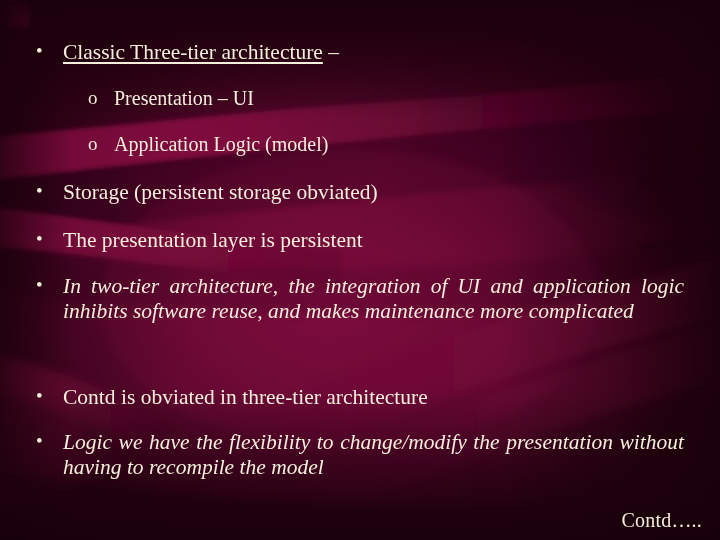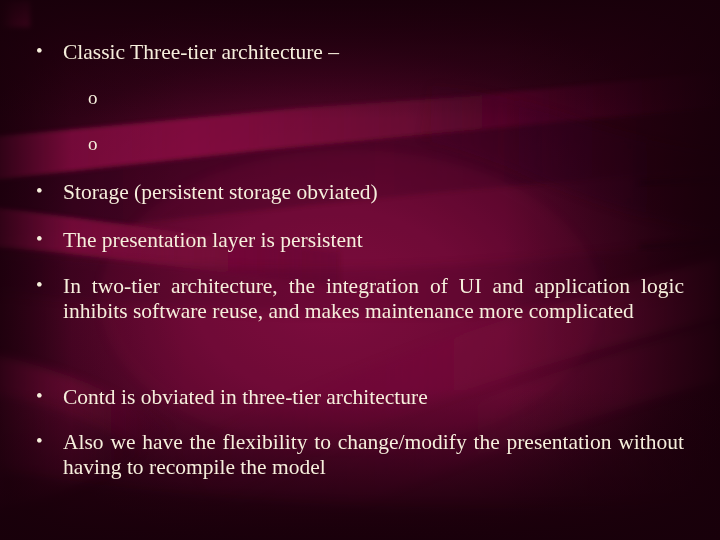--- a/index.html
+++ b/index.html
@@ -70,33 +70,33 @@
   .lvl1 {
     left: 36px;
     font-size: 21.5px;
   }
   .lvl1 .bullet-mark {
     width: 27px;
     font-size: 19px;
   }
   .lvl1.wide  { width: 648px; }
   .lvl1.short { width: 648px; }
-  .justify .body-text { text-align: justify; }
+  .justify .body-text { text-align: justify; font-style: italic; }
 
   
   .lvl2 {
     left: 88px;
     font-size: 20px;
   }
   .lvl2 .bullet-mark {
     width: 26px;
     font-size: 19px;
   }
 
-  .underline { text-underline-offset: 3px; }
+  .underline { text-decoration: underline; text-underline-offset: 3px; }
 
   #footer-contd {
     position: absolute;
     right: 18px;
     bottom: 8px;
     font-size: 20px;
     color: #f6efdc;
     letter-spacing: 0.2px;
   }
 
@@ -179,24 +179,26 @@
 
   <div id="content">
 
     <div class="line lvl1 short" id="bullet-classic">
       <span class="bullet-mark">•</span>
       <span class="body-text"><span class="underline">Classic Three-tier architecture</span><span> –</span></span>
     </div>
 
     <div class="line lvl2" id="bullet-presentation">
       <span class="bullet-mark">o</span>
+      <span class="body-text">Presentation – UI</span>
     </div>
 
     <div class="line lvl2" id="bullet-applogic">
       <span class="bullet-mark">o</span>
+      <span class="body-text">Application Logic (model)</span>
     </div>
 
     <div class="line lvl1 short" id="bullet-storage">
       <span class="bullet-mark">•</span>
       <span class="body-text">Storage (persistent storage obviated)</span>
     </div>
 
     <div class="line lvl1 short" id="bullet-separated">
       <span class="bullet-mark">•</span>
       <span class="body-text">The presentation layer is persistent</span>
@@ -207,17 +209,18 @@
       <span class="body-text">In two-tier architecture, the integration of UI and application logic inhibits software reuse, and makes maintenance more complicated</span>
     </div>
 
     <div class="line lvl1 short" id="bullet-obviated">
       <span class="bullet-mark">•</span>
       <span class="body-text">Contd is obviated in three-tier architecture</span>
     </div>
 
     <div class="line lvl1 wide justify" id="bullet-flexibility">
       <span class="bullet-mark">•</span>
-      <span class="body-text">Also we have the flexibility to change/modify the presentation without having to recompile the model</span>
-    </div>
-
+      <span class="body-text">Logic we have the flexibility to change/modify the presentation without having to recompile the model</span>
+    </div>
+
+    <div id="footer-contd">Contd…..</div>
   </div>
 </div>
 
 </body></html>

